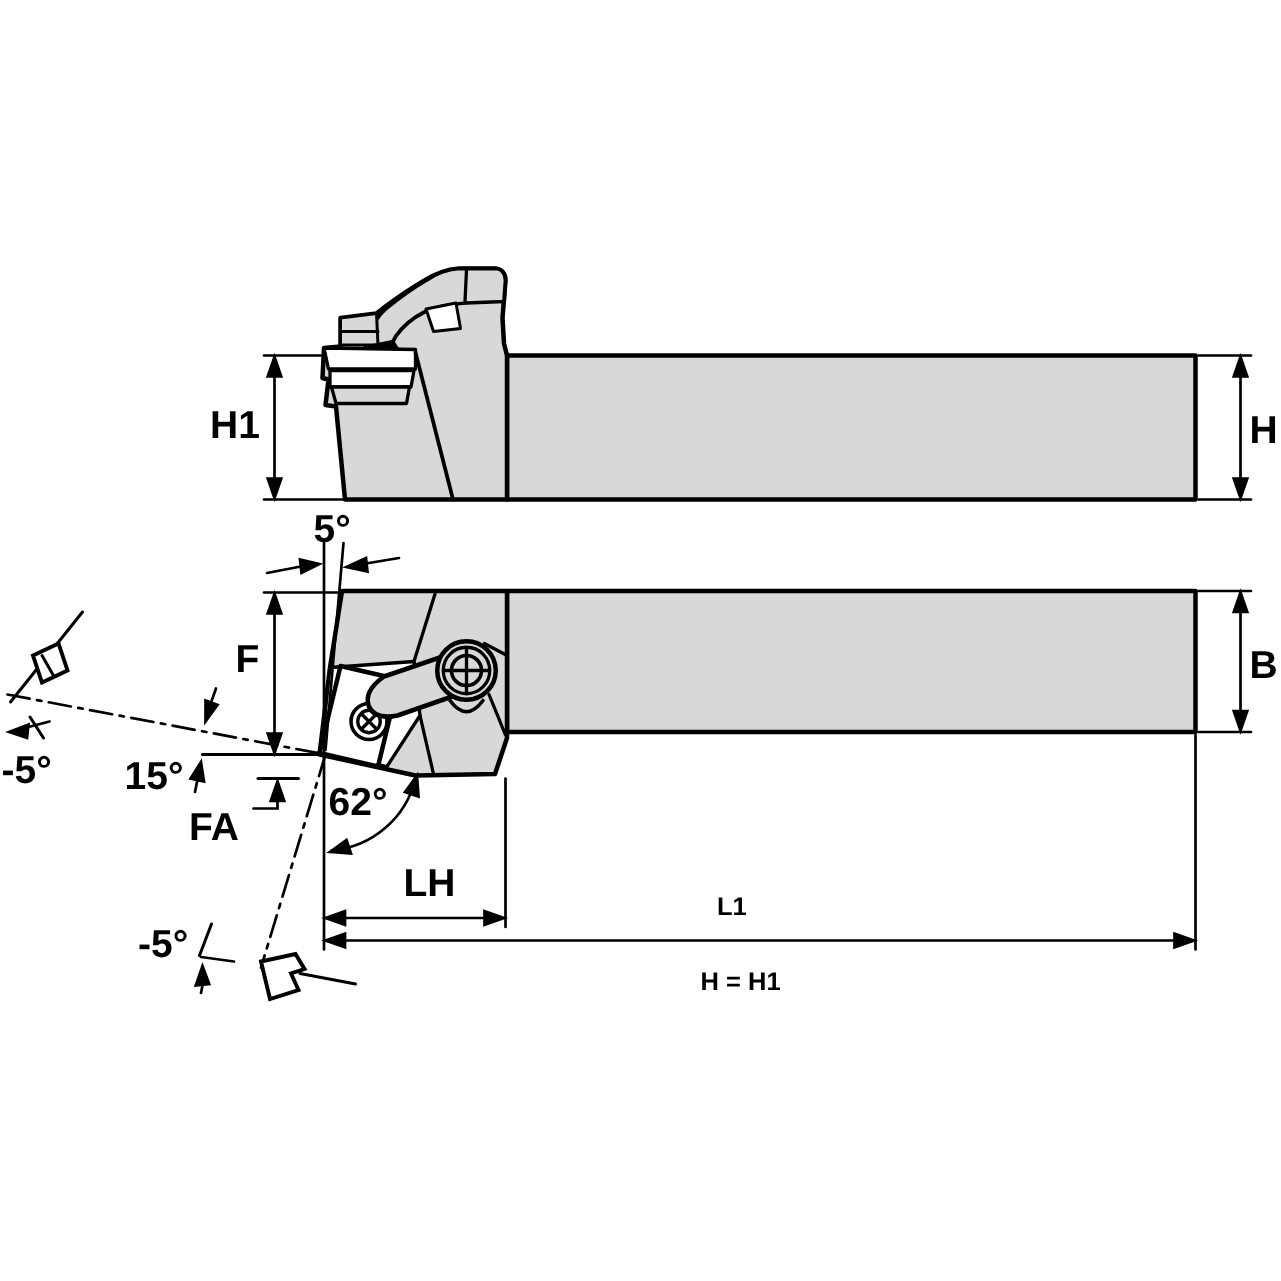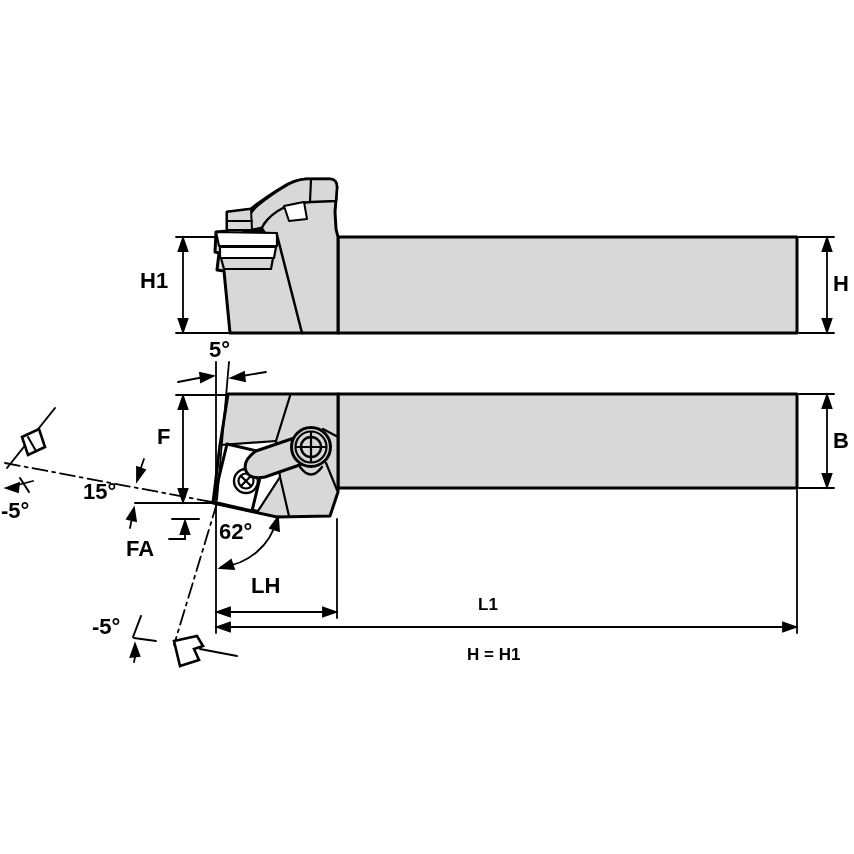--- a/index.html
+++ b/index.html
@@ -7,21 +7,21 @@
     position:relative;
     width:854px;height:854px;
     background:#ffffff;
     font-family:"Liberation Sans",sans-serif;
     overflow:hidden;
   }
   #drawing-svg{position:absolute;left:0;top:0;}
   .dim-label{
     position:absolute;
     font-weight:bold;
-    font-size:22px;
+    font-size:26px;
     line-height:1;
     color:#000;
     white-space:nowrap;
     letter-spacing:0px;
   }
   .dim-label.small{font-size:17px;}
 </style>
 </head>
 <body>
 
@@ -191,29 +191,29 @@
 <div class="dim-label" style="left:140px;top:270px;">H1</div>
 
 <div class="dim-label" style="left:833px;top:273px;">H</div>
 
 <div class="dim-label" style="left:209px;top:339px;">5°</div>
 
 <div class="dim-label" style="left:157px;top:426px;">F</div>
 
 <div class="dim-label" style="left:833px;top:430px;">B</div>
 
-<div class="dim-label" style="left:83px;top:481px;text-align:center;">15°</div>
+<div class="dim-label" style="left:83px;top:504px;text-align:center;">15°</div>
 
 <div class="dim-label" style="left:1px;top:500px;">-5°</div>
 
 <div class="dim-label" style="left:126px;top:538px;">FA</div>
 
 <div class="dim-label" style="left:219px;top:521px;">62°</div>
 
-<div class="dim-label" style="left:251px;top:575px;">LH</div>
+<div class="dim-label" style="left:269px;top:575px;">LH</div>
 
 <div class="dim-label small" style="left:478px;top:596px;">L1</div>
 
 <div class="dim-label" style="left:92px;top:616px;">-5°</div>
 
 <div class="dim-label small" style="left:467px;top:646px;">H = H1</div>
 
 </div>
 
 </body></html>

